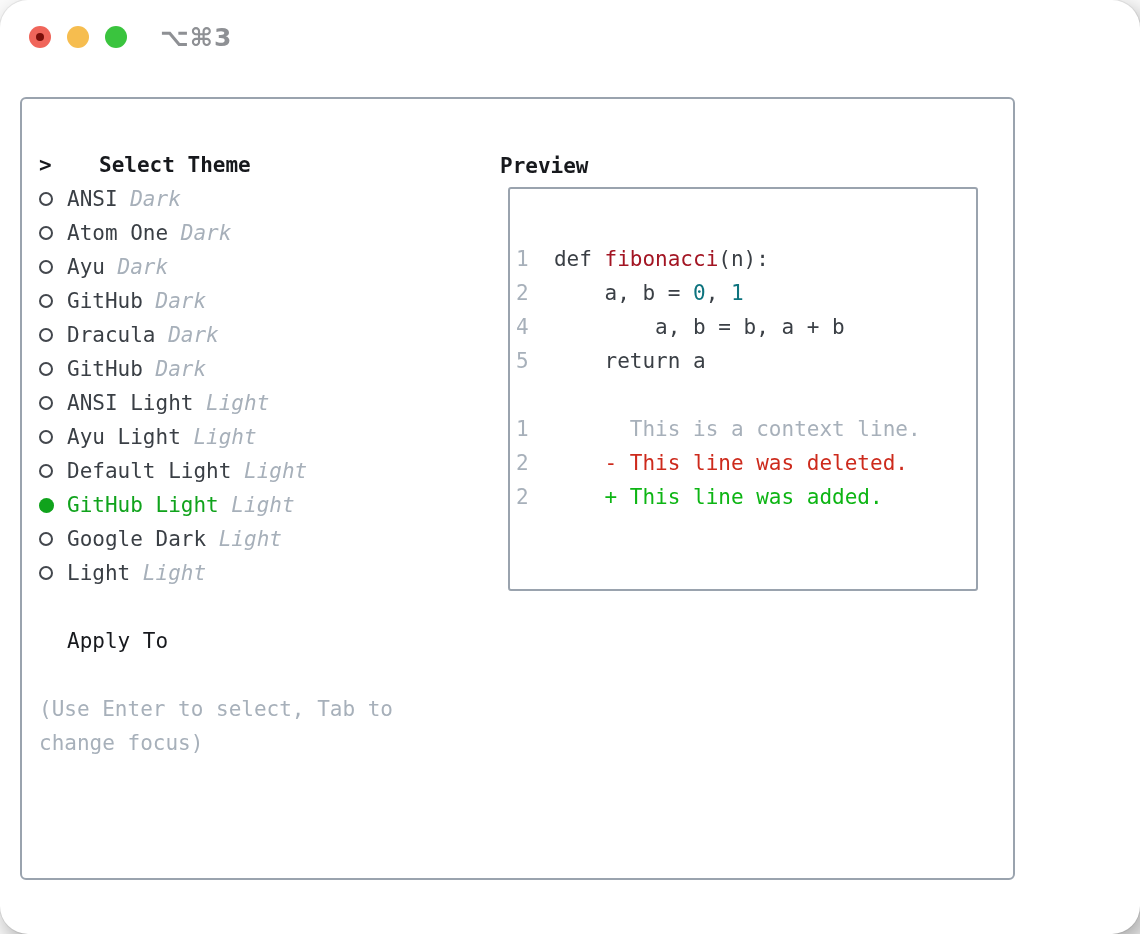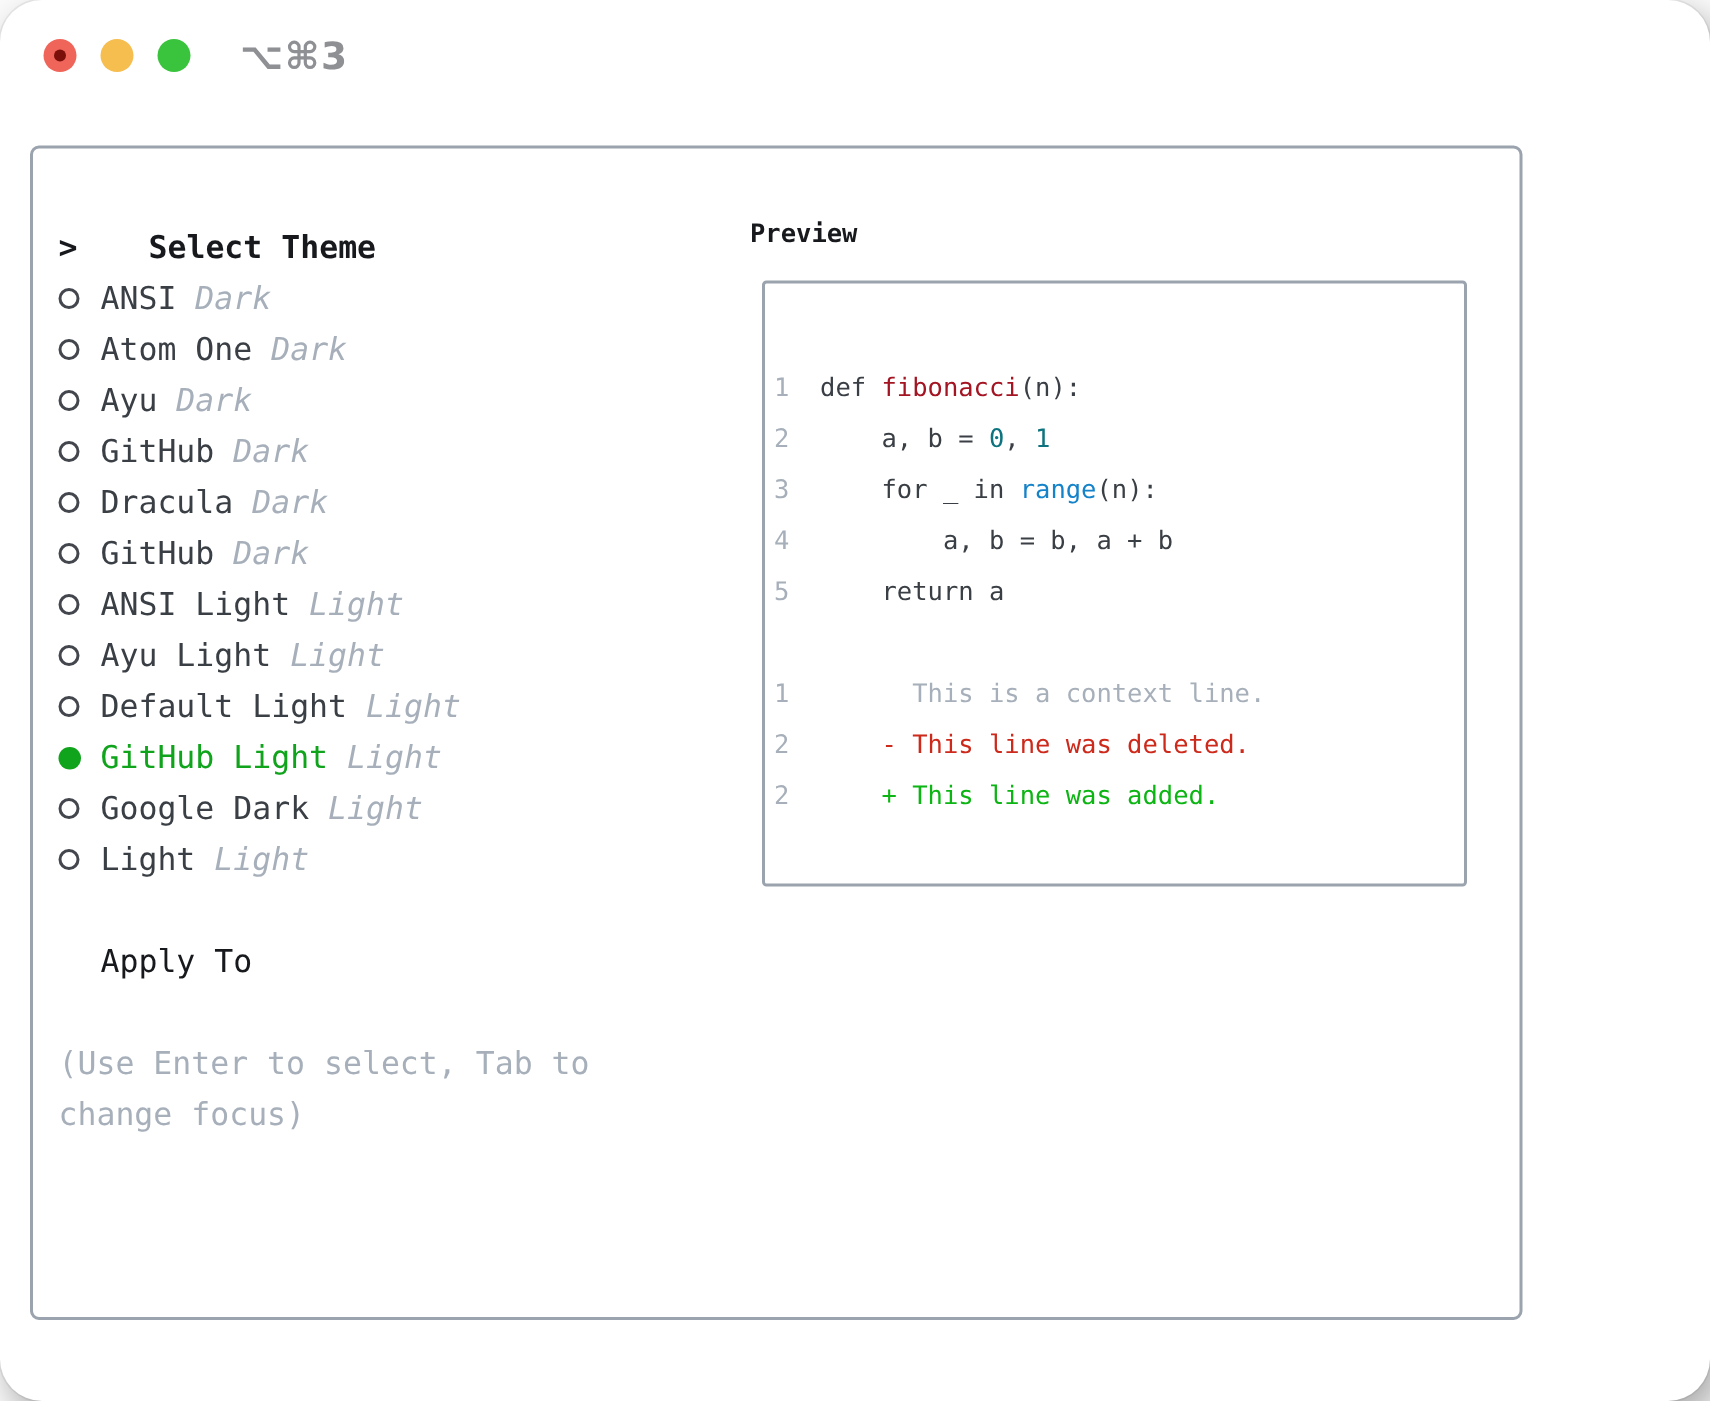--- a/index.html
+++ b/index.html
@@ -49,25 +49,25 @@
   .hdr{font-weight:bold;color:var(--heading);margin-left:32px;}
   .plain-hdr{color:var(--heading);}
   .ring{width:14px;height:14px;border:2px solid #43474d;border-radius:50%;}
   .disc{width:15px;height:15px;border-radius:50%;background:var(--green);}
   .name{color:var(--text);}
   .name.sel{color:var(--green);}
   .variant{color:var(--muted);font-style:italic;}
   .spacer{height:34px;}
   .hint-line{height:34px;line-height:34px;color:var(--muted);white-space:pre;}
 
-  .col-right{position:absolute;left:478px;top:40px;width:500px;
-    font-size:17px;line-height:34px;}
+  .col-right{position:absolute;left:478px;top:50px;width:500px;
+    font-size:21px;line-height:34px;}
   .preview-title{height:34px;font-weight:bold;color:var(--heading);}
   .preview-box{
-    margin-top:14px;margin-left:8px;width:470px;height:404px;
+    margin-top:4px;margin-left:8px;width:470px;height:404px;
     border:2px solid var(--border);border-radius:3px;background:#fff;
     padding:53px 0 0 6px;overflow:hidden;
   }
   .pline{height:34px;line-height:34px;white-space:pre;color:var(--text);}
   .lnum{display:inline-block;width:1ch;text-align:right;color:var(--muted);}
   .seg-code{color:var(--text);}
   .seg-func{color:var(--red-function);}
   .seg-lit{color:var(--teal-literal);}
   .seg-builtin{color:var(--blue-builtin);}
   .seg-context{color:var(--muted);}
@@ -120,21 +120,20 @@
           <div class="hint-line">change focus)</div>
         </div>
     </div>
 
     <div class="col-right">
       <div class="preview-title">Preview</div>
       <div class="preview-box">
         <div id="preview-lines">
             <div class="pline"><span class="lnum">1</span><span>  </span><span class="seg-code">def </span><span class="seg-func">fibonacci</span><span class="seg-code">(n):</span></div>
             <div class="pline"><span class="lnum">2</span><span>  </span><span class="seg-code">    a, b = </span><span class="seg-lit">0</span><span class="seg-code">, </span><span class="seg-lit">1</span></div>
-            <div class="pline"><span class="lnum">3</span><span>  </span><span class="seg-code">    for _ in </span><span class="seg-builtin">range</span><span class="seg-code">(n):</span></div>
             <div class="pline"><span class="lnum">4</span><span>  </span><span class="seg-code">        a, b = b, a + b</span></div>
             <div class="pline"><span class="lnum">5</span><span>  </span><span class="seg-code">    return a</span></div>
             <div class="pline"><span class="lnum"></span><span>  </span></div>
             <div class="pline"><span class="lnum">1</span><span>  </span><span class="seg-context">      This is a context line.</span></div>
             <div class="pline"><span class="lnum">2</span><span>  </span><span class="seg-deleted">    - This line was deleted.</span></div>
             <div class="pline"><span class="lnum">2</span><span>  </span><span class="seg-added">    + This line was added.</span></div>
           </div>
       </div>
     </div>
 

